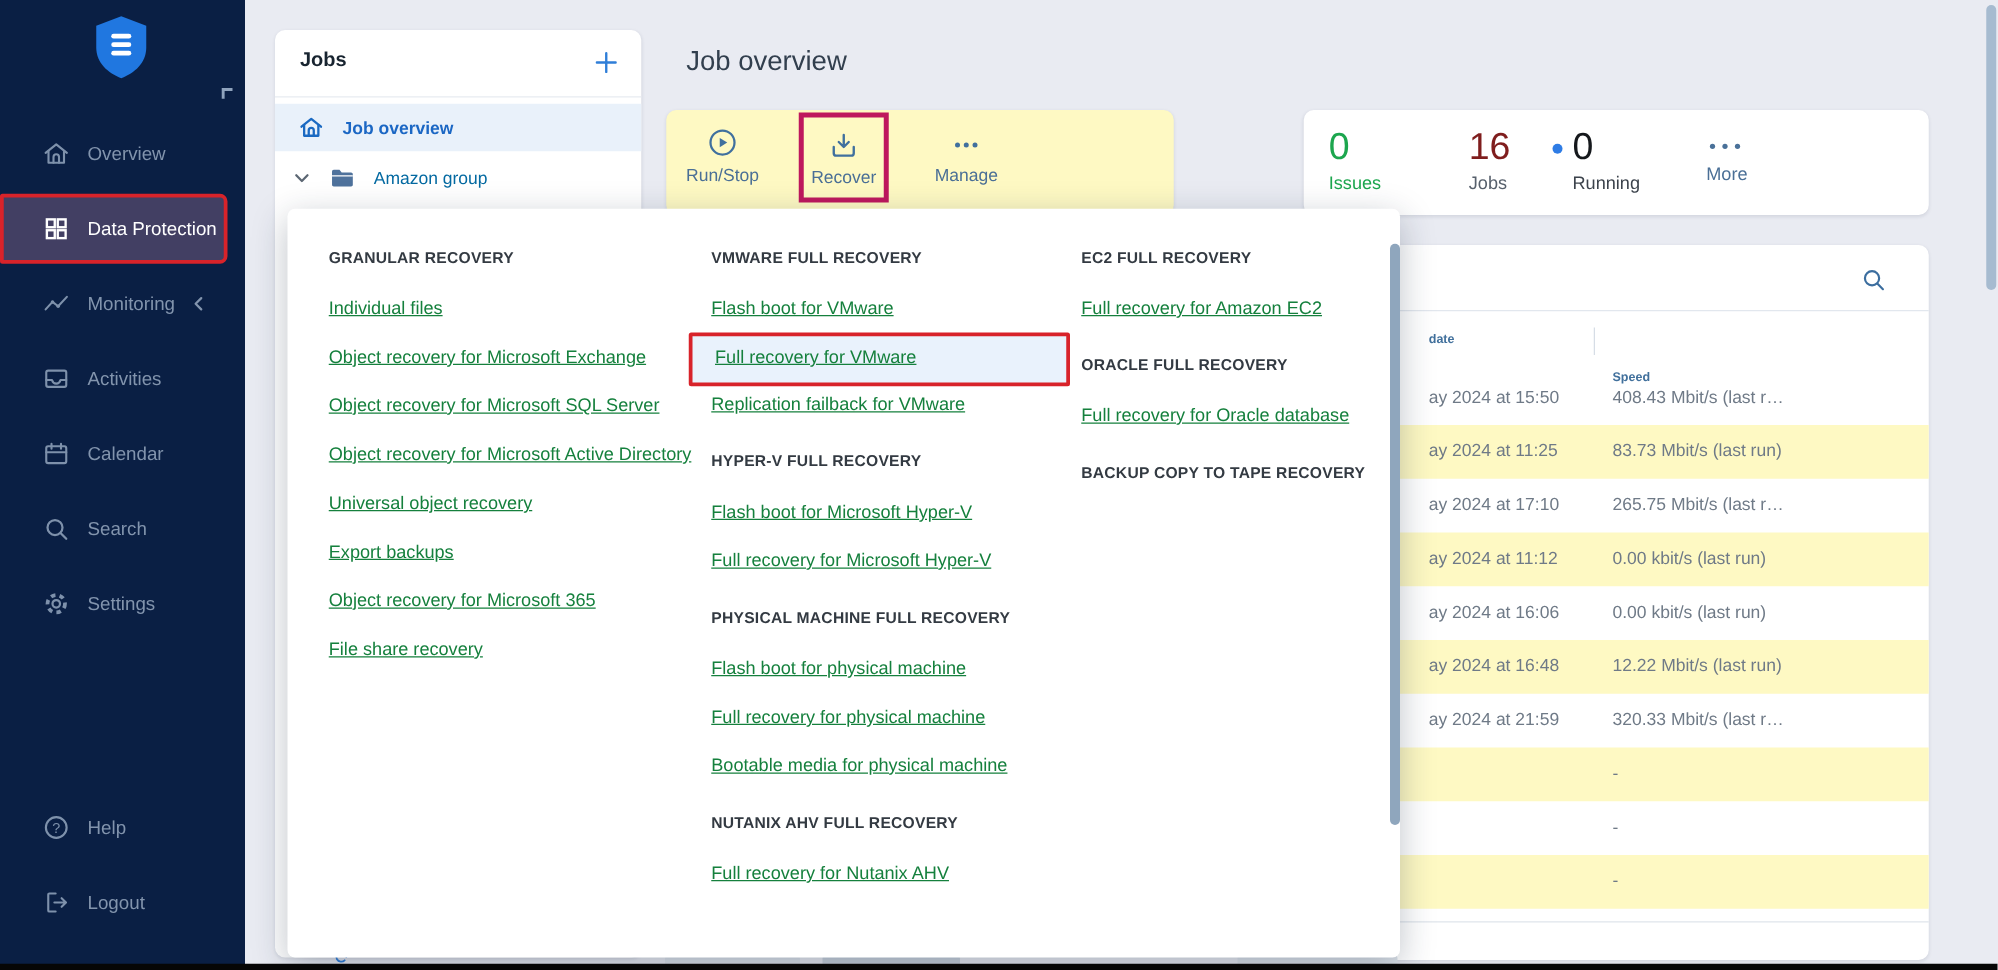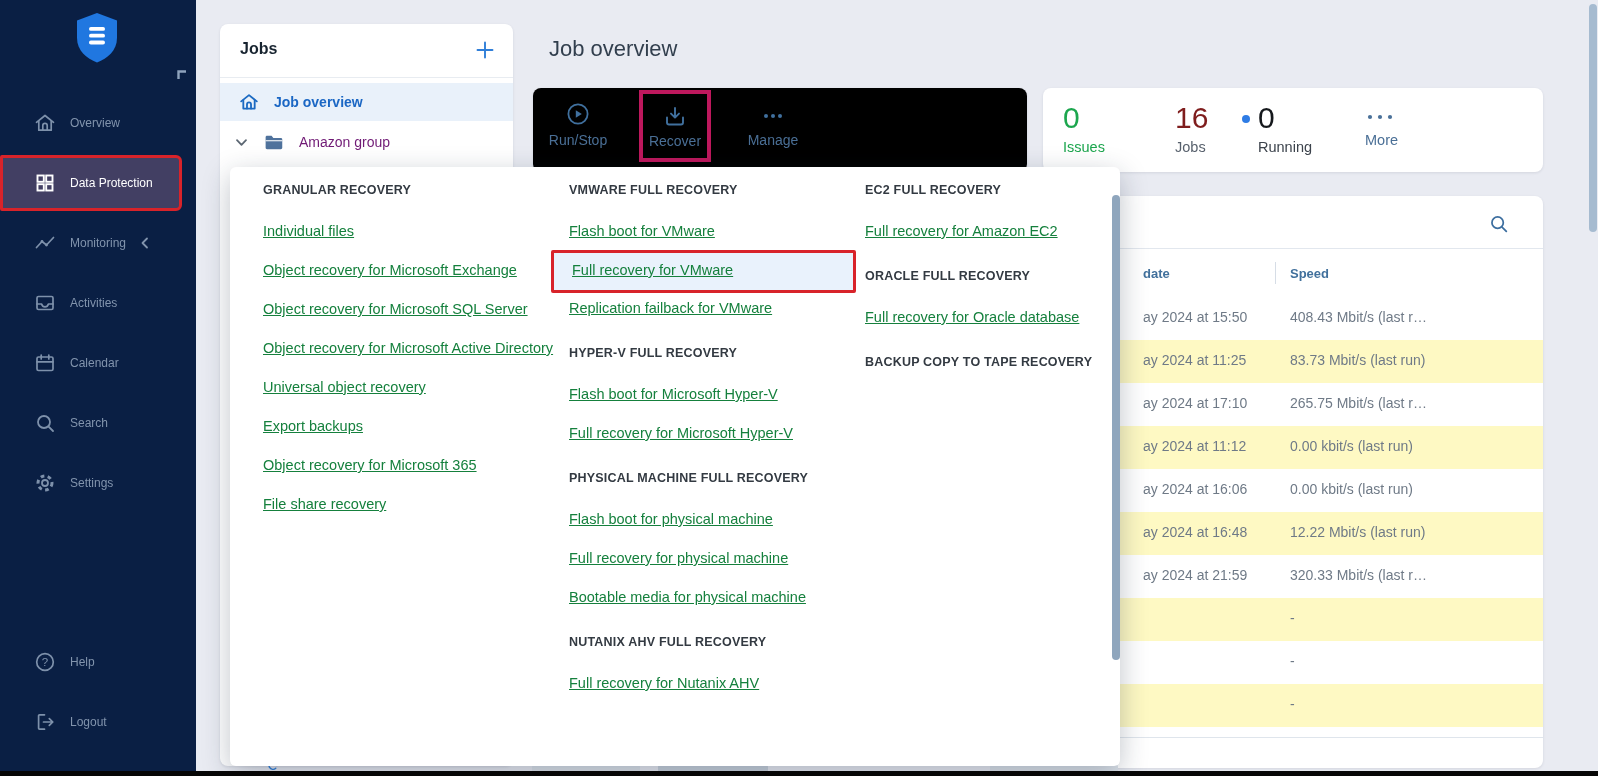--- a/index.html
+++ b/index.html
@@ -10,21 +10,21 @@
     -webkit-font-smoothing:antialiased;
   }
   
   .sidebar{position:absolute;left:0;top:0;width:196px;height:776px;background:#0a1f44;z-index:20;}
   .logo{position:absolute;left:74px;top:12px;width:46px;height:52px;}
   .collapse-corner{position:absolute;left:177px;top:70px;width:10px;height:10px;}
   .nav{position:absolute;left:0;top:93px;width:196px;}
   .nav-footer{position:absolute;left:0;top:632px;width:196px;}
   .nav-slot{height:60px;display:flex;align-items:center;padding-left:33px;box-sizing:border-box;cursor:pointer;}
   .nav-slot .nicon{width:24px;height:24px;flex:0 0 24px;color:#7e91ab;}
-  .nav-slot .nlabel{margin-left:13px;font-size:12px;color:#8294ad;}
+  .nav-slot .nlabel{margin-left:13px;font-size:15px;color:#8294ad;}
   .nav-slot.selected{
     background:#423f63;border:3px solid #d8232a;border-radius:2px 6px 6px 2px;
     height:56px;margin:2px 14px 2px 0;padding-left:30px;
   }
   .nav-slot.selected .nicon{color:#ffffff;}
   .nav-slot.selected .nlabel{color:#ffffff;}
   .chev-left{width:14px;height:14px;margin-left:12px;color:#8294ad;}
   
   .jobs-card{position:absolute;left:220px;top:24px;width:293px;height:742px;background:#fff;border-radius:8px;
     box-shadow:0 1px 3px rgba(16,30,54,.10);z-index:5;}
@@ -32,25 +32,25 @@
   .jobs-add{position:absolute;right:16px;top:14px;width:24px;height:24px;color:#2f7ed8;cursor:pointer;}
   .jobs-divider{position:absolute;left:0;top:53px;width:100%;height:1px;background:#e8ecf1;}
   .tree-row{position:absolute;left:0;width:100%;display:flex;align-items:center;cursor:pointer;box-sizing:border-box;}
   .tree-row.selected{background:#e9f1fa;}
   .row-jobov{top:59px;height:38px;padding-left:18px;}
   .row-group{top:100px;height:36px;padding-left:14px;}
   .home-blue{width:22px;height:22px;color:#1b6ac2;}
   .jobov-label{margin-left:14px;font-size:14px;font-weight:bold;color:#1b67c4;}
   .chev-down{width:15px;height:15px;color:#5c6773;}
   .folder{width:21px;height:21px;margin-left:14px;color:#4f729c;}
-  .group-label{margin-left:15px;font-size:14px;color:#701a75;}
+  .group-label{margin-left:15px;font-size:14px;color:#0369a1;}
   
   .page-title{position:absolute;left:549px;top:36px;font-size:22px;color:#323f4e;z-index:4;}
   
-  .toolbar-card{position:absolute;left:533px;top:88px;width:494px;height:84px;background:#000000;border-radius:8px;
+  .toolbar-card{position:absolute;left:533px;top:88px;width:406px;height:84px;background:#fef9c3;border-radius:8px;
     box-shadow:0 1px 3px rgba(16,30,54,.10);z-index:5;}
   .tb-btn{position:absolute;top:12px;width:84px;display:flex;flex-direction:column;align-items:center;cursor:pointer;}
   .tb-btn .ticon{width:28px;height:28px;color:#40709e;}
   .tb-btn .tlabel{margin-top:4px;font-size:14px;color:#4a6f96;}
   .tb-runstop{left:3px;}
   .tb-manage{left:198px;text-align:right;}
   .tb-recover-box{position:absolute;left:106px;top:2px;width:72px;height:72px;border:4px solid #be185d;
     box-sizing:border-box;display:flex;flex-direction:column;align-items:center;justify-content:center;cursor:pointer;}
   .tb-recover-box .ticon{width:26px;height:26px;color:#40709e;}
   .tb-recover-box .tlabel{margin-top:3px;font-size:14px;color:#4a6f96;}
@@ -66,35 +66,35 @@
   .run-dot{position:absolute;left:-16px;top:13px;width:8px;height:8px;border-radius:50%;background:#2e7ce5;}
   .st-more{left:322px;top:22px;cursor:pointer;}
   .st-more .micon{width:30px;height:14px;color:#4a7199;}
   .st-more .slabel{margin-top:8px;font-size:14.5px;color:#4a6f96;}
   
   .table-card{position:absolute;left:1058px;top:196px;width:485px;height:572px;background:#fff;border-radius:8px;
     box-shadow:0 1px 3px rgba(16,30,54,.10);z-index:5;}
   .tbl-search{position:absolute;left:430px;top:17px;width:22px;height:22px;color:#3c6e9f;cursor:pointer;}
   .tbl-div{position:absolute;left:0;top:52px;width:100%;height:1px;background:#e2e7ee;}
   .tbl-head{position:absolute;left:0;top:62px;width:100%;height:30px;}
-  .th{position:absolute;font-size:13px;font-weight:bold;color:#41709c;top:8px;}
+  .th{position:absolute;font-size:10px;font-weight:bold;color:#41709c;top:8px;}
   .th-date{left:85px;}
-  .th-speed{left:232px;}
+  .th-speed{left:232px;margin-top:31px;}
   .col-sep{position:absolute;left:217px;top:4px;width:1px;height:22px;background:#d6dde6;}
   .tbl-rows{position:absolute;left:0;top:101px;width:100%;}
   .trow{height:43px;position:relative;}
   .trow.alt{background:#fef9c3;}
   .tcell{position:absolute;top:12px;font-size:14px;color:#6f7a87;white-space:nowrap;}
   .tcell.date{left:85px;}
   .tcell.speed{left:232px;}
   .tbl-foot-div{position:absolute;left:0;top:541px;width:100%;height:1px;background:#dfe5ec;}
   
   .dropdown{position:absolute;left:230px;top:167px;width:890px;height:599px;background:#fff;border-radius:6px;
     box-shadow:0 8px 28px rgba(25,39,62,.28);z-index:50;}
-  .menu-col{position:absolute;top:0;padding-top:16px;}
+  .menu-col{position:absolute;top:0;padding-top:32px;}
   .col-0{left:33px;width:292px;}
   .col-1{left:339px;width:292px;}
   .col-2{left:635px;width:245px;}
   .menu-section:not(:first-child){margin-top:26px;}
   .menu-header{height:18px;font-size:12.5px;font-weight:bold;color:#333a42;letter-spacing:.2px;}
   .menu-item{height:20px;margin-top:0;margin-bottom:19px;font-size:14.5px;color:#15803d;cursor:pointer;white-space:nowrap;text-decoration:underline;}
   .menu-header{margin-bottom:22px;}
   .menu-item.highlighted{
     background:#e9f2fc;border:3px solid #d8232a;border-radius:2px;
     margin:-12px 0 7px -18px;padding:9px 12px 8px 18px;height:20px;width:269px;box-sizing:content-box;

